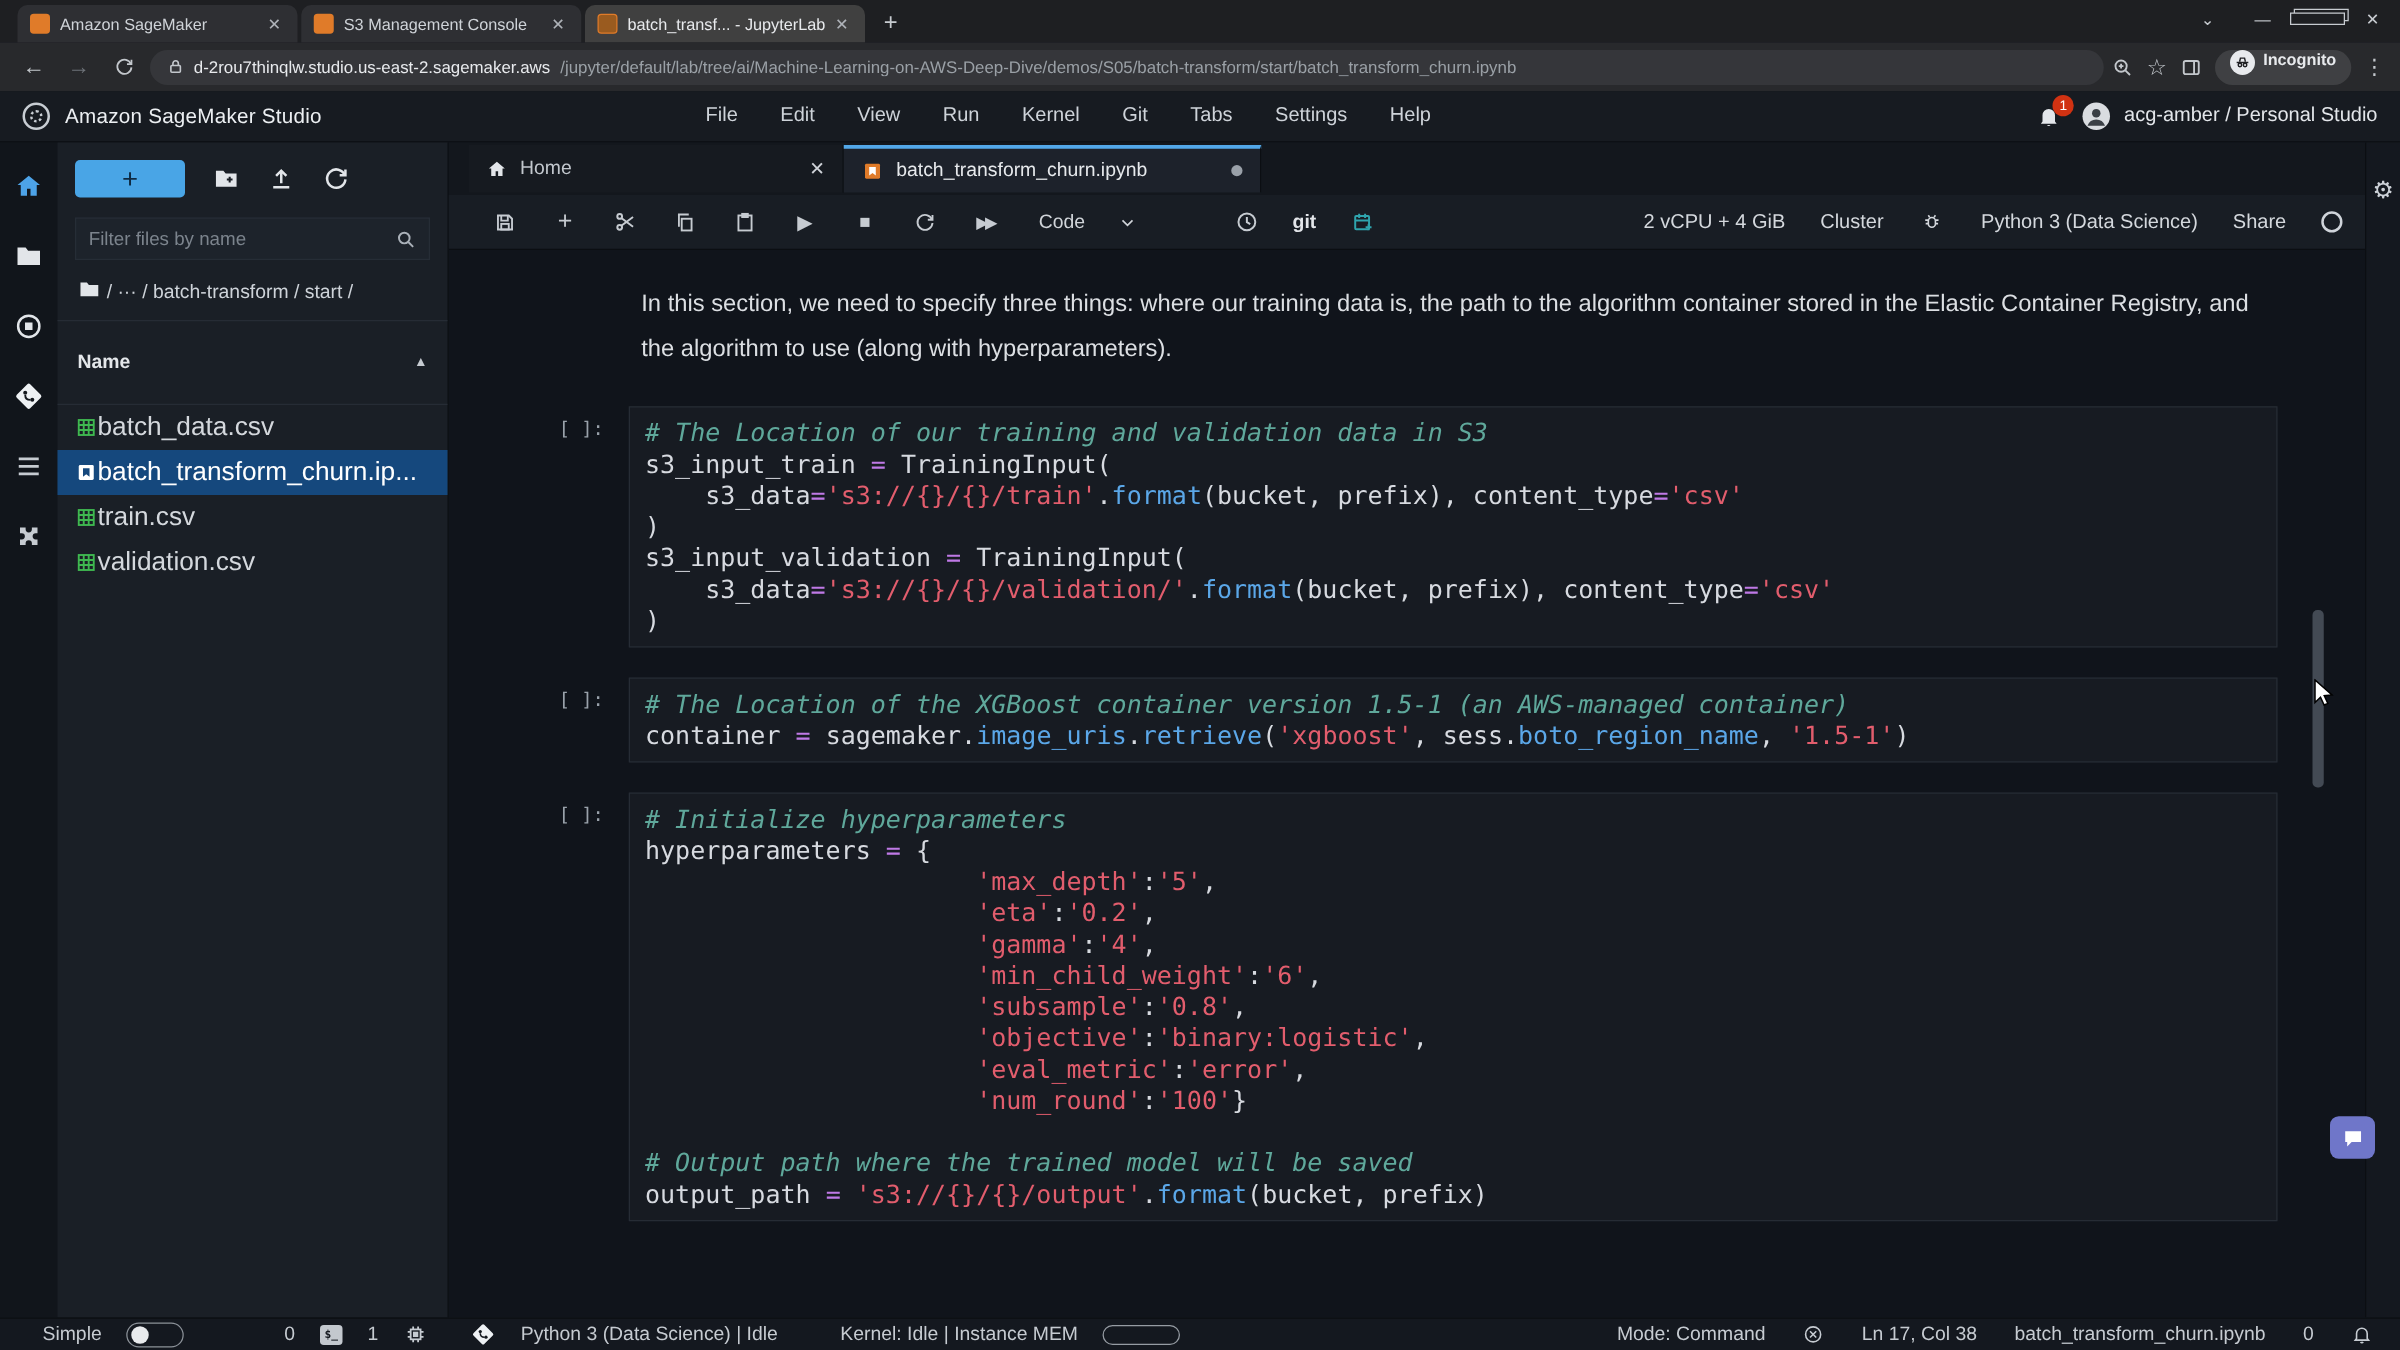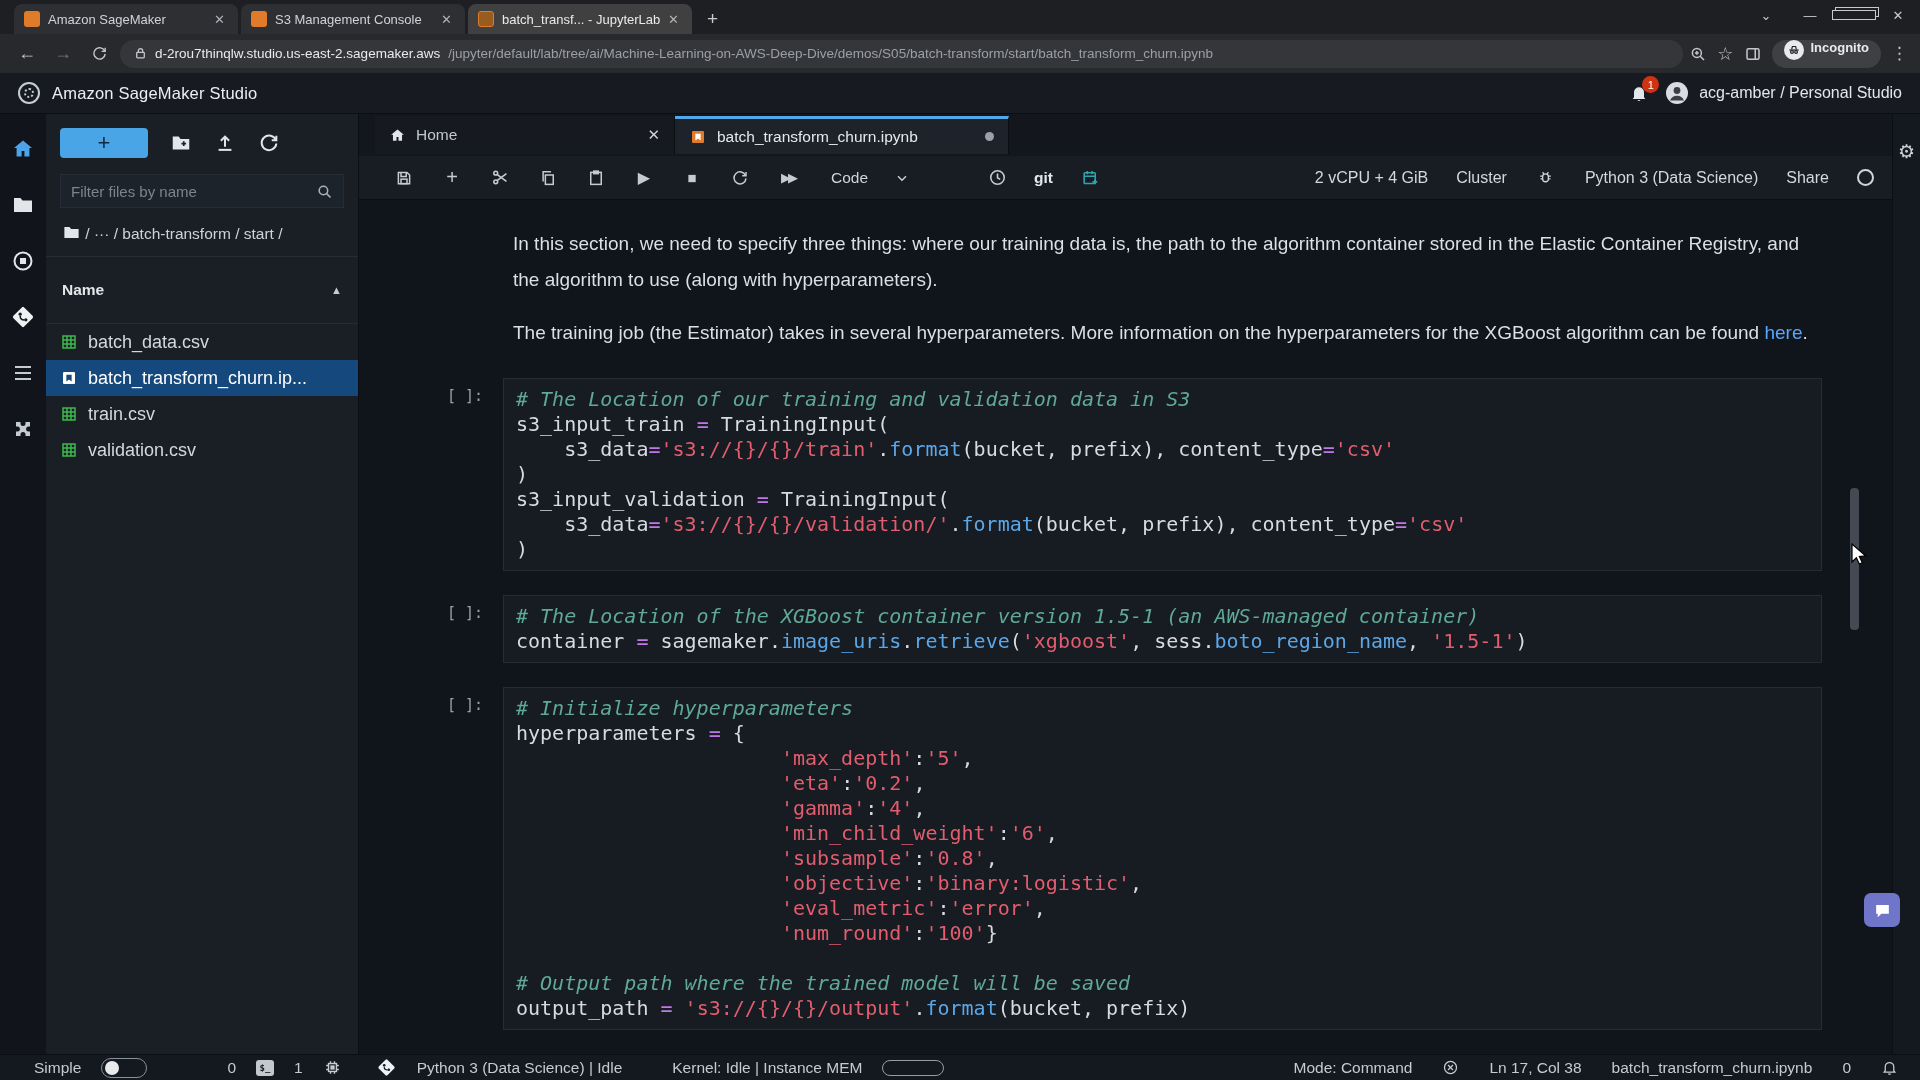--- a/index.html
+++ b/index.html
@@ -51,21 +51,21 @@
   .fp-actions { display:flex; align-items:center; padding:0 14px; gap:22px; }
   .plusbtn { width:88px; height:30px; background:#49a5e6; border-radius:4px; color:#0e2a42; font-size:22px; display:flex; align-items:center; justify-content:center; }
   .fp-ic { color:#c6cbd1; display:flex; }
   .filter { margin:16px 14px 0; height:34px; border-bottom:1px solid #3a4untos048; background:#1d232b; display:flex; align-items:center; padding:0 10px; border:1px solid #262d36; }
   .filter input { flex:1; background:transparent; border:none; outline:none; color:#aab1b9; font-size:15px; font-family:"Liberation Sans",sans-serif; }
   .filter input::placeholder { color:#7c848d; }
   .crumbs { padding:14px 16px 10px; color:#ced3d9; font-size:15.5px; line-height:24px; display:block; }
   .crumbs .seg { white-space:normal; }
   .namehdr { display:flex; align-items:center; justify-content:space-between; padding:24px 16px; border-top:1px solid #262c35; border-bottom:1px solid #262c35; color:#e4e7ea; font-size:15.5px; font-weight:bold; }
   .files { flex:1; }
-  .frow { display:flex; align-items:center; gap:10px; height:36px; padding:0 14px; color:#d4d8dd; font-size:18px; }
+  .frow { display:flex; align-items:center; gap:0; height:36px; padding:0 14px; color:#d4d8dd; font-size:21px; }
   .frow.sel { background:#15487d; color:#fff;text-align:right; }
   .fico { width:18px; height:18px; flex:none; display:flex; }
 
   
   .main { flex:1; display:flex; flex-direction:column; min-width:0; position:relative; background:#10141b; }
   .jtabs { height:42px; display:flex; align-items:center; background:#13171d; padding-left:16px; flex:none; }
   .jtab { height:38px; display:flex; align-items:center; gap:10px; padding:0 14px; font-size:15.5px; color:#c2c7cd; background:#161a20; border-right:1px solid #0b0e12; width:300px; }
   .jtab.active { background:#1d222b; color:#e6e9ec; border-top:3px solid #52a7e8; width:334px; }
   .jtab .lbl { flex:1; white-space:nowrap; overflow:hidden; }
   .dot { width:9px; height:9px; border-radius:50%; background:#9aa1a9; }
@@ -176,20 +176,31 @@
         </span>
         <span>Incognito</span>
       </div>
       <span style="font-size:17px;">⋮</span>
     </div>
   </div>
 
   <div class="studio">
     <span class="logo"></span>
     <span class="studio-title">Amazon SageMaker Studio</span>
+    <div class="menus">
+      <span>File</span>
+      <span>Edit</span>
+      <span>View</span>
+      <span>Run</span>
+      <span>Kernel</span>
+      <span>Git</span>
+      <span>Tabs</span>
+      <span>Settings</span>
+      <span>Help</span>
+    </div>
     <div class="studio-right">
       <span class="bellwrap">
         <svg width="20" height="20" viewBox="0 0 24 24" fill="#e3e6ea">
             <path d="M6 17v-6a6 6 0 0 1 12 0v6l1.6 2.2H4.4z"></path>
             <path d="M10.3 20.4a1.9 1.9 0 0 0 3.4 0z"></path>
           </svg>
         <span class="badge">1</span>
       </span>
       <span class="user">
         <svg width="24" height="24" viewBox="0 0 24 24">
@@ -407,21 +418,20 @@
             </span>
           <span>Python 3 (Data Science)</span>
           <span>Share</span>
           <span class="kcircle"></span>
         </div>
       </div>
 
       <div class="nbwrap">
         <div class="nbcontent">
           <p class="md">In this section, we need to specify three things: where our training data is, the path to the algorithm container stored in the Elastic Container Registry, and the algorithm to use (along with hyperparameters).</p>
-          <p class="md"><span>The training job (the Estimator) takes in several hyperparameters. More information on the hyperparameters for the XGBoost algorithm can be found </span><a href="#">here</a><span>.</span></p>
           <div>
               <div class="cell">
                 <div class="prompt">[ ]:</div>
                 <div class="editor">
                   <div class="cline"><span class="tk-cm"># The Location of our training and validation data in S3</span></div>
                   <div class="cline"><span class="tk-pl">s3_input_train </span><span class="tk-op">= </span><span class="tk-pl">TrainingInput(</span></div>
                   <div class="cline"><span class="tk-pl">    s3_data</span><span class="tk-op">=</span><span class="tk-st">'s3://{}/{}/train'</span><span class="tk-pl">.</span><span class="tk-fn">format</span><span class="tk-pl">(bucket, prefix), content_type</span><span class="tk-op">=</span><span class="tk-st">'csv'</span></div>
                   <div class="cline"><span class="tk-pl">)</span></div>
                   <div class="cline"><span class="tk-pl">s3_input_validation </span><span class="tk-op">= </span><span class="tk-pl">TrainingInput(</span></div>
                   <div class="cline"><span class="tk-pl">    s3_data</span><span class="tk-op">=</span><span class="tk-st">'s3://{}/{}/validation/'</span><span class="tk-pl">.</span><span class="tk-fn">format</span><span class="tk-pl">(bucket, prefix), content_type</span><span class="tk-op">=</span><span class="tk-st">'csv'</span></div>

